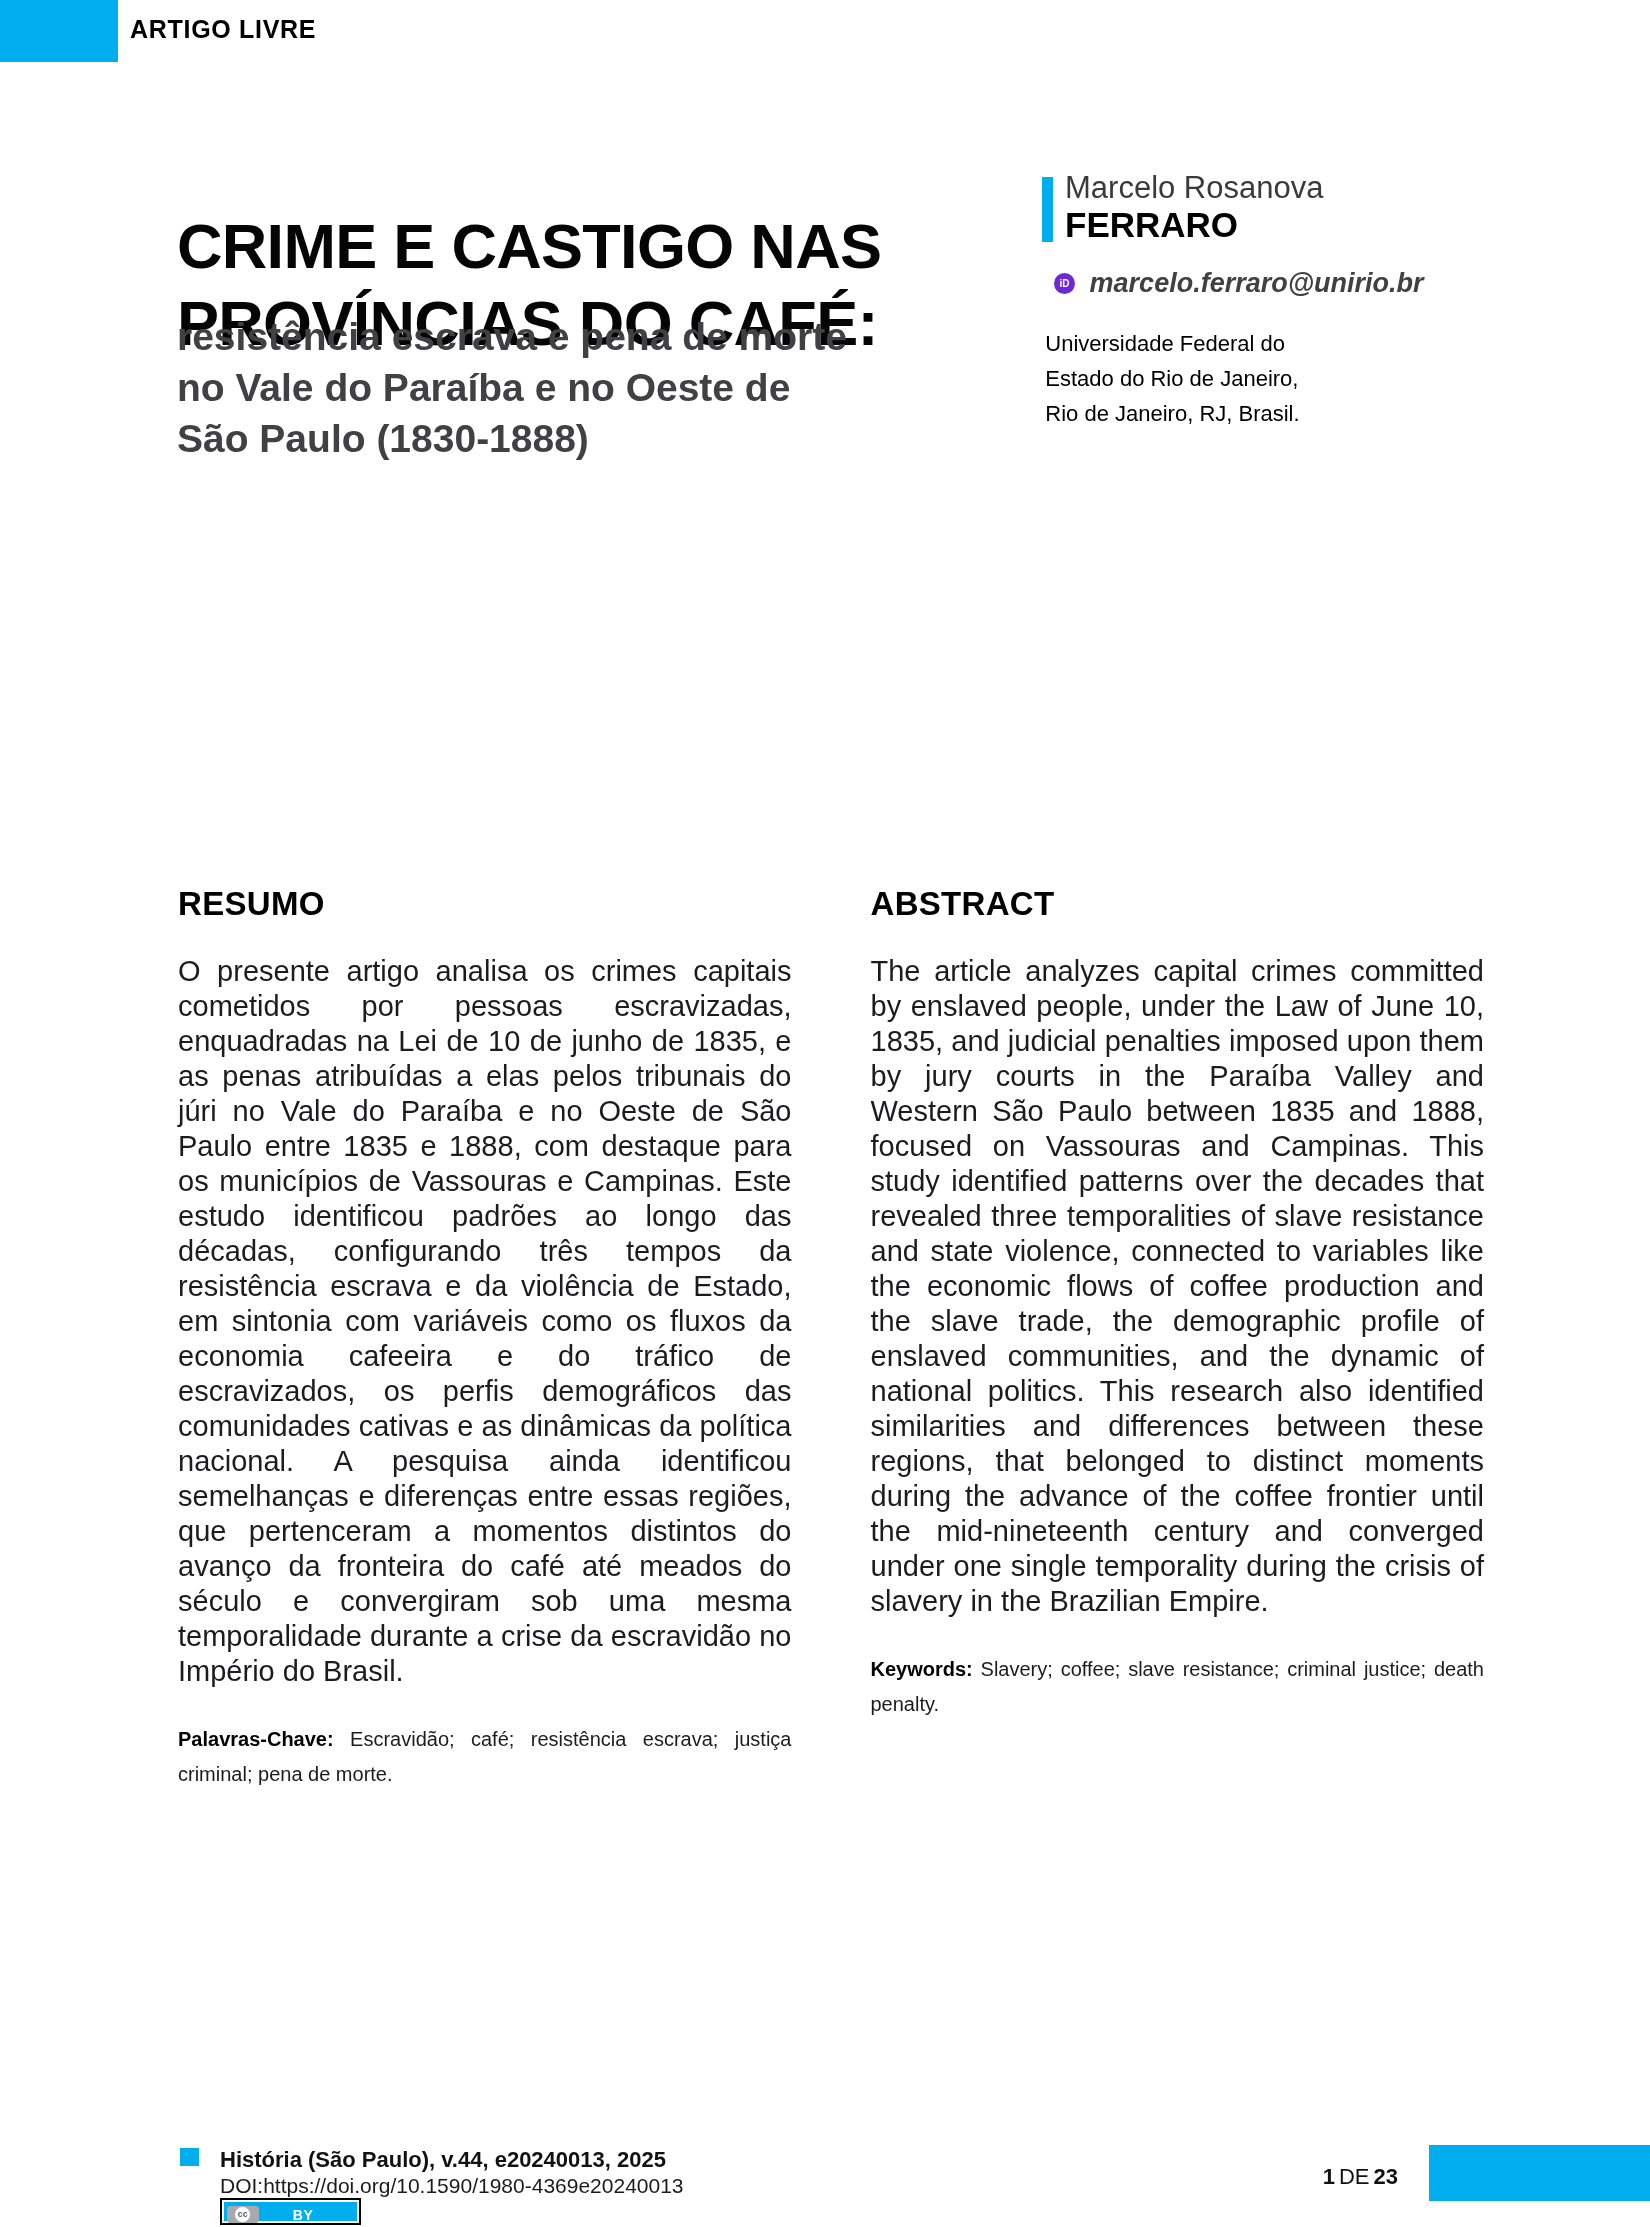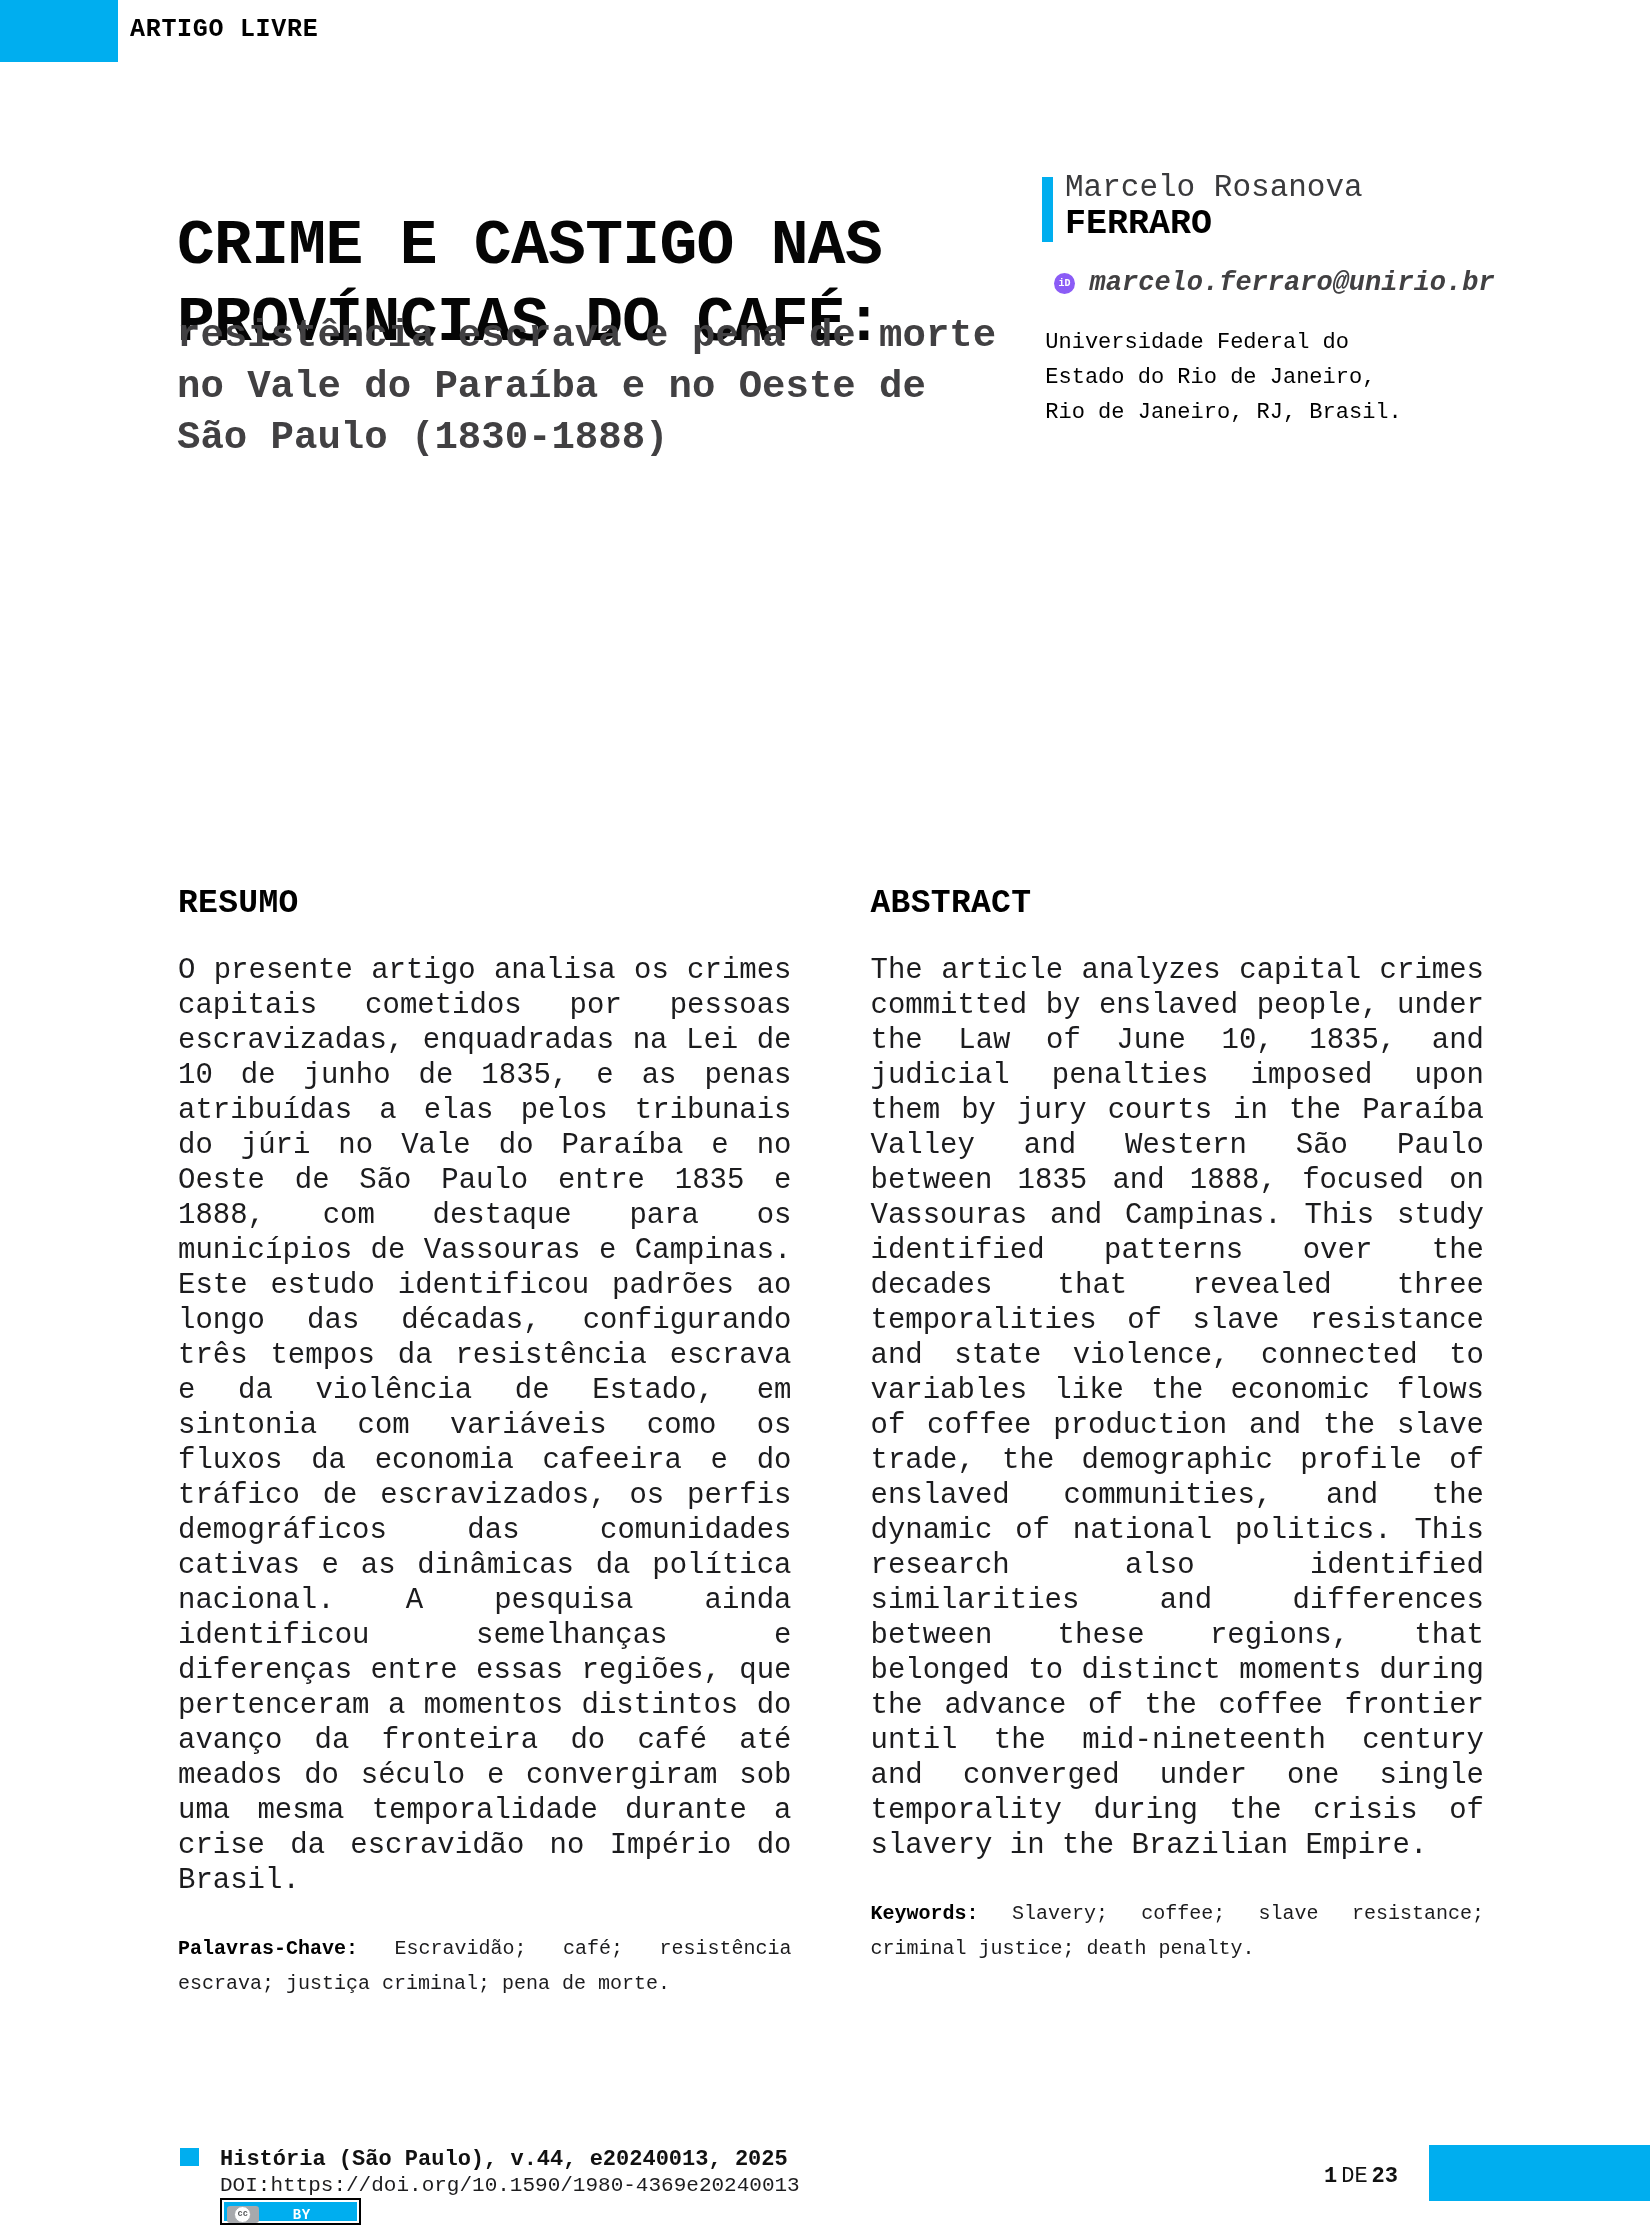--- a/index.html
+++ b/index.html
@@ -4,21 +4,21 @@
 <style>
   html,body{margin:0;padding:0;background:#e8e8e8;}
   .page{
     position:relative;
     width:1650px;height:2227px;
     background:#ffffff;
     overflow:hidden;
     font-family:"Liberation Sans", sans-serif;
     --accent:#00AEEF;
   }
-  .abs{position:absolute;font-family:Liberation Mono, monospace;}
+  .abs{position:absolute;}
 
   
   .band-top{left:0;top:0;width:118px;height:62px;background:var(--accent);}
   .kicker{left:130px;top:14.6px;font-size:25px;font-weight:800;letter-spacing:0.7px;color:#000;}
 
   
   .title{
     left:177px;top:166px;width:859px;
     font-size:63px;line-height:77px;font-weight:800;
     letter-spacing:-0.7px;color:#050505;white-space:pre-line;
@@ -34,21 +34,21 @@
     color:#8b8d90;white-space:pre-line;
   }
 
   
   .author{left:1042px;top:170px;width:506px;}
   .author-bar{position:absolute;left:0;top:6.7px;width:11.3px;height:65px;background:var(--accent);}
   .author-name{margin:0 0 0 23px;font-size:31px;line-height:35px;font-weight:400;color:#3a3a3c;}
   .author-surname{margin:0 0 0 23px;font-size:35px;line-height:39px;font-weight:800;color:#000;}
   .orcid-row{margin:24px 0 0 12px;display:flex;align-items:center;cursor:pointer;}
   .orcid-icon{
-    width:21px;height:21px;border-radius:50%;background:#8b5cf6;
+    width:21px;height:21px;border-radius:50%;background:#6d28d9;
     color:#fff;display:flex;align-items:center;justify-content:center;
     font-size:10px;font-weight:700;flex:0 0 auto;
   }
   .orcid-email{margin-left:14.6px;font-size:27px;font-weight:700;font-style:italic;color:#414042;text-align:center;}
   .affiliation{margin:27px 0 0 3.3px;font-size:22px;line-height:35px;color:#000000;white-space:pre-line;}
 
   
   .columns{left:178px;top:885px;width:1306px;display:flex;gap:79px;}
   .col{width:614px;}
   .col h2{margin:0;font-size:33px;font-weight:800;color:#000;letter-spacing:0.3px;}

